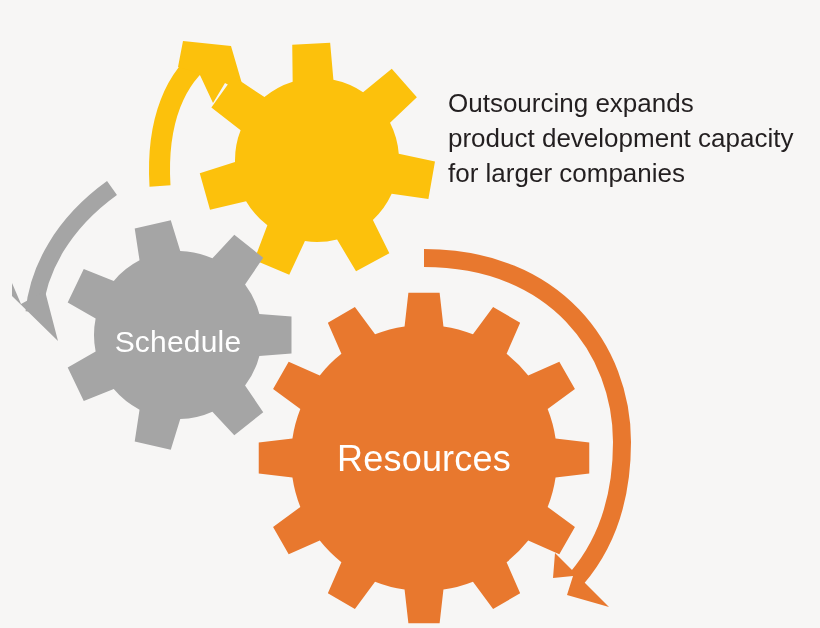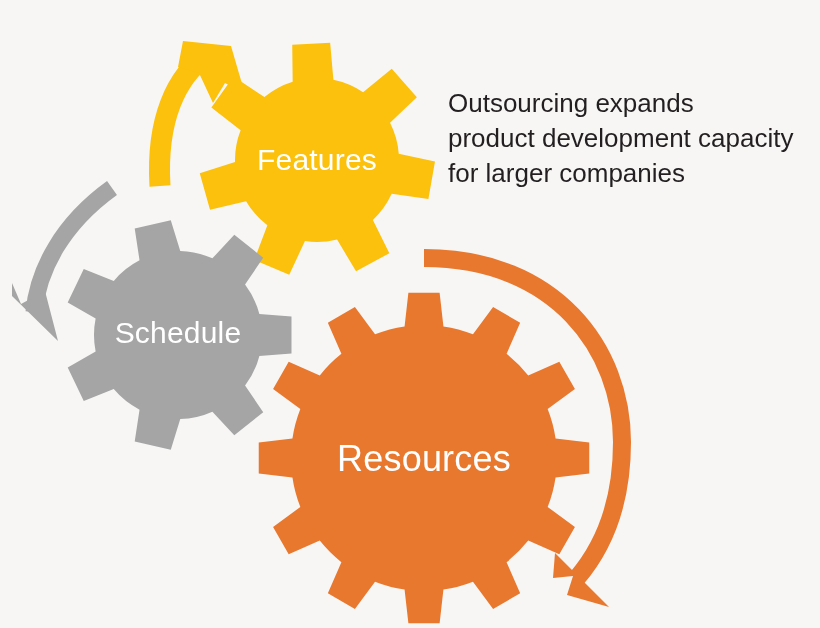--- a/index.html
+++ b/index.html
@@ -32,21 +32,21 @@
     transform: translate(-50%, -50%);
     letter-spacing: .2px;
   }
   #label-features {
     left: 317px;
     top: 160px;
     font-size: 30px;
   }
   #label-schedule {
     left: 178px;
-    top: 333px;
+    top: 342px;
     font-size: 30px;
   }
   #label-resources {
     left: 424px;
     top: 459px;
     font-size: 36px;
   }
   #caption {
     position: absolute;
     left: 448px;
@@ -80,21 +80,20 @@
           <path d="M 555 553 L 609 607 L 567 595 L 573 576 L 553 578 Z" fill="#e8782e" stroke="none"></path>
         </g>
       </g>
     <g id="gears-layer">
         <path d="M 434.99 161.53 L 428.40 198.92 L 391.68 193.87 A 82 82 0 0 1 372.89 220.00 L 389.37 253.20 L 356.03 271.36 L 337.08 239.50 A 82 82 0 0 1 304.94 241.11 L 289.25 274.69 L 254.27 259.94 L 267.36 225.27 A 82 82 0 0 1 246.07 201.14 L 210.03 209.82 L 199.75 173.27 L 235.02 161.88 A 82 82 0 0 1 240.61 130.19 L 211.36 107.43 L 233.52 76.60 L 264.42 97.08 A 82 82 0 0 1 292.67 81.69 L 292.24 44.63 L 330.15 42.74 L 333.41 79.66 A 82 82 0 0 1 363.06 92.16 L 391.76 68.71 L 416.88 97.17 L 390.04 122.74 A 82 82 0 0 1 398.76 153.71 Z" fill="#fcc10c" stroke="none" stroke-linejoin="round"></path>
         <path d="M 291.50 316.50 L 291.50 353.50 L 259.36 355.89 A 84 84 0 0 1 245.06 385.59 L 263.23 412.21 L 234.30 435.27 L 212.40 411.64 A 84 84 0 0 1 180.26 418.97 L 170.78 449.77 L 134.71 441.54 L 139.53 409.67 A 84 84 0 0 1 113.76 389.12 L 83.76 400.91 L 67.71 367.58 L 95.63 351.48 A 84 84 0 0 1 95.63 318.52 L 67.71 302.42 L 83.76 269.09 L 113.76 280.88 A 84 84 0 0 1 139.53 260.33 L 134.71 228.46 L 170.78 220.23 L 180.26 251.03 A 84 84 0 0 1 212.40 258.36 L 234.30 234.73 L 263.23 257.79 L 245.06 284.41 A 84 84 0 0 1 259.36 314.11 Z" fill="#a5a5a5" stroke="none" stroke-linejoin="round"></path>
         <path d="M 589.26 442.38 L 589.26 473.62 L 555.57 477.43 A 133 133 0 0 1 547.66 506.96 L 574.93 527.10 L 559.31 554.16 L 528.23 540.61 A 133 133 0 0 1 506.61 562.23 L 520.16 593.31 L 493.10 608.93 L 472.96 581.66 A 133 133 0 0 1 443.43 589.57 L 439.62 623.26 L 408.38 623.26 L 404.57 589.57 A 133 133 0 0 1 375.04 581.66 L 354.90 608.93 L 327.84 593.31 L 341.39 562.23 A 133 133 0 0 1 319.77 540.61 L 288.69 554.16 L 273.07 527.10 L 300.34 506.96 A 133 133 0 0 1 292.43 477.43 L 258.74 473.62 L 258.74 442.38 L 292.43 438.57 A 133 133 0 0 1 300.34 409.04 L 273.07 388.90 L 288.69 361.84 L 319.77 375.39 A 133 133 0 0 1 341.39 353.77 L 327.84 322.69 L 354.90 307.07 L 375.04 334.34 A 133 133 0 0 1 404.57 326.43 L 408.38 292.74 L 439.62 292.74 L 443.43 326.43 A 133 133 0 0 1 472.96 334.34 L 493.10 307.07 L 520.16 322.69 L 506.61 353.77 A 133 133 0 0 1 528.23 375.39 L 559.31 361.84 L 574.93 388.90 L 547.66 409.04 A 133 133 0 0 1 555.57 438.57 Z" fill="#e8782e" stroke="none" stroke-linejoin="round"></path>
       </g>
   </svg>
 
-  <div class="gear-label" id="label-features">Features</div>
 
   <div class="gear-label" id="label-schedule">Schedule</div>
 
   <div class="gear-label" id="label-resources">Resources</div>
 
   <div id="caption">Outsourcing expands
 product development capacity
 for larger companies</div>
 
 </div>

